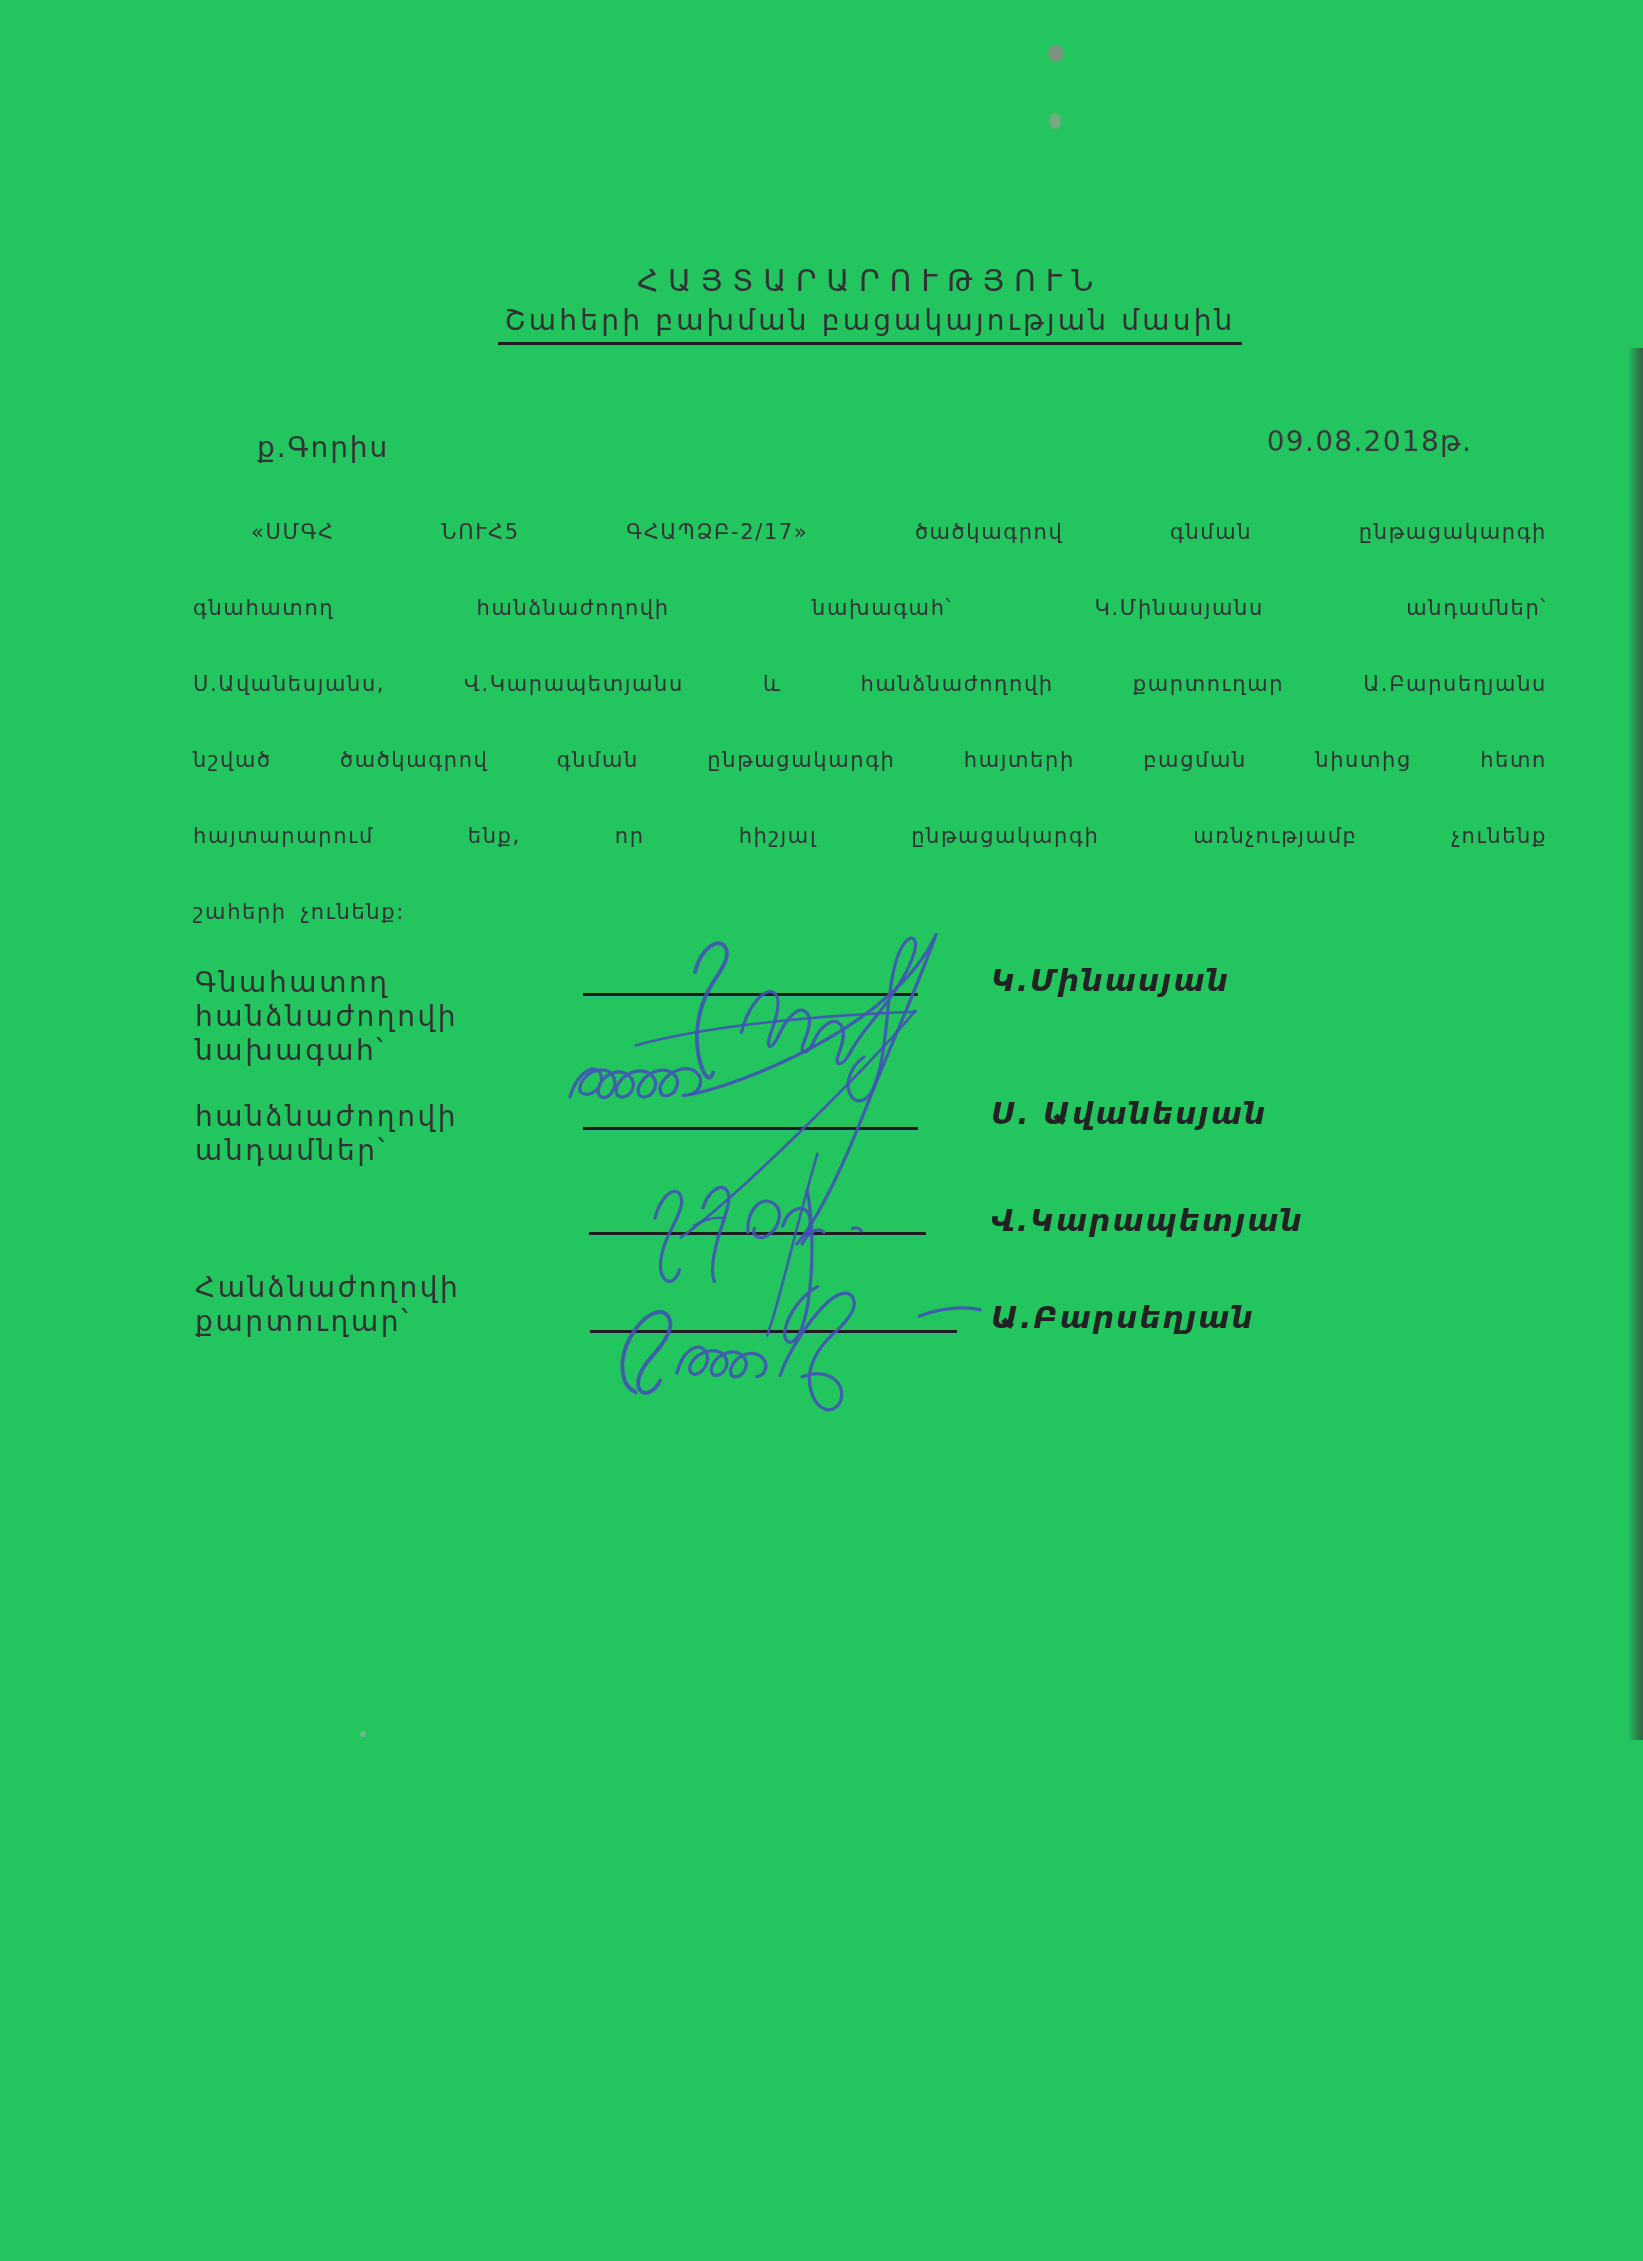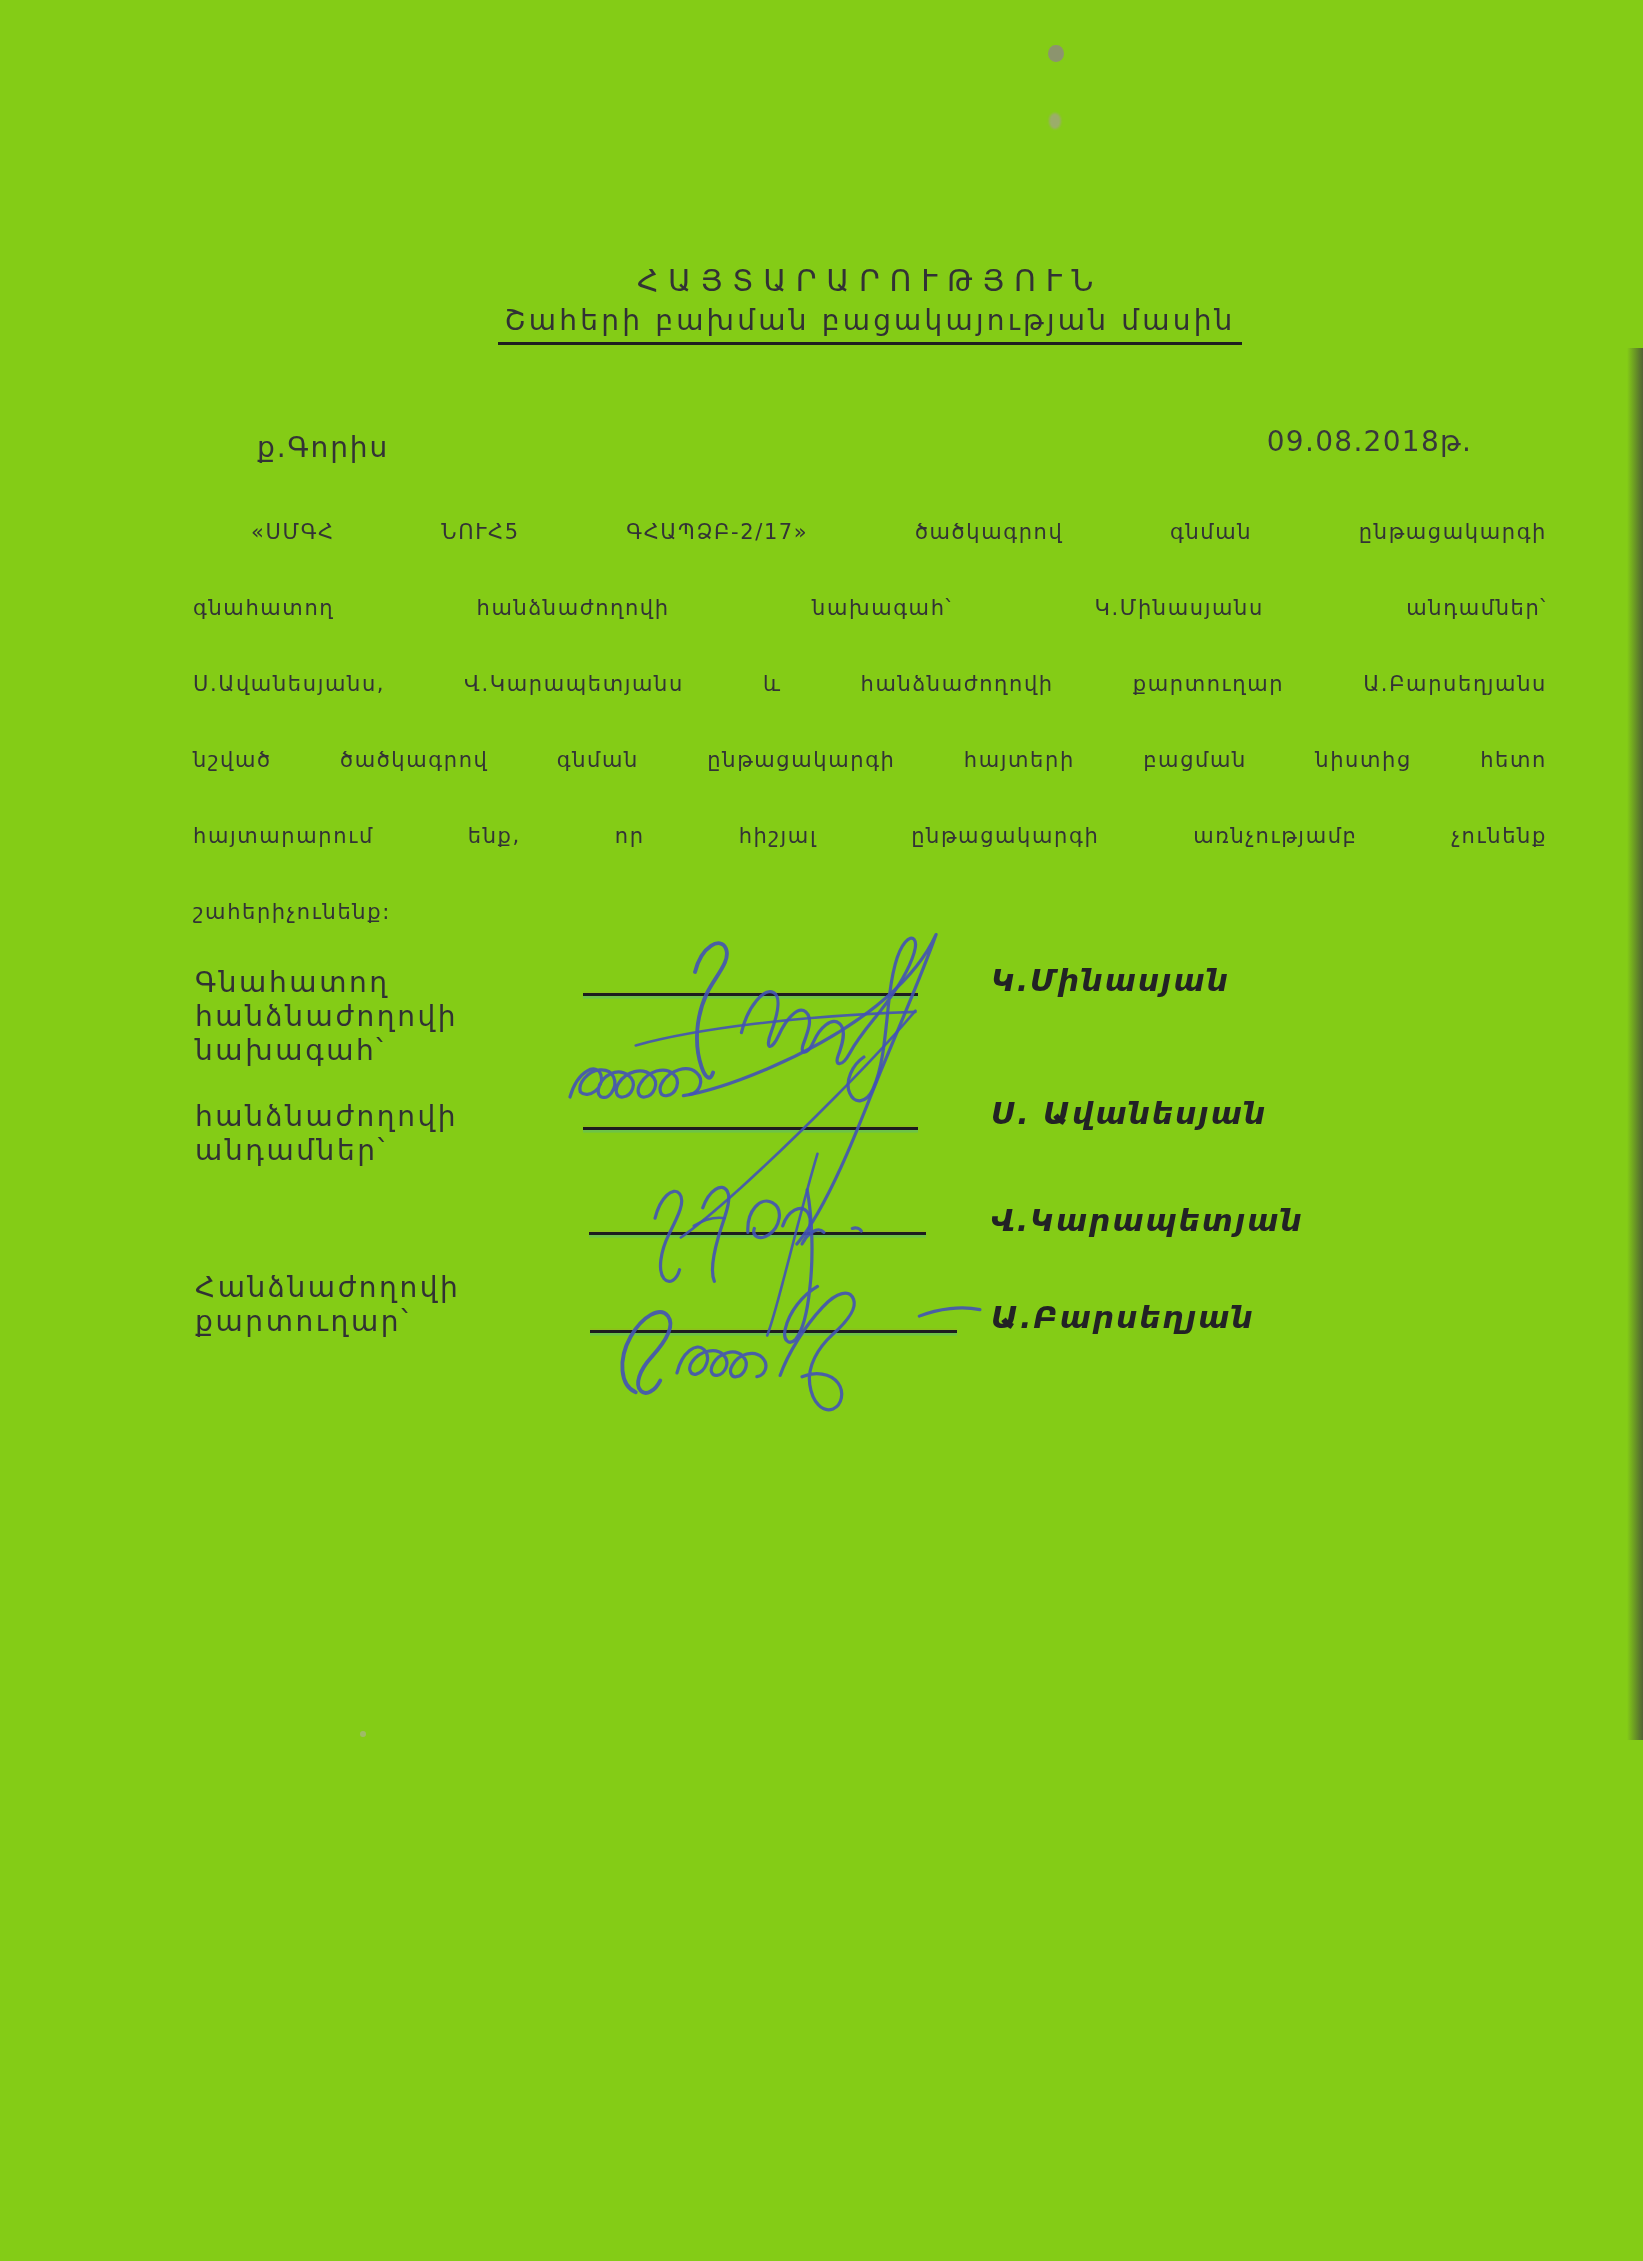--- a/index.html
+++ b/index.html
@@ -36,21 +36,21 @@
   
   .city{position:absolute;left:257px;top:431px;font-size:28px;letter-spacing:1.9px;}
   .date{position:absolute;left:1260px;top:425px;width:219px;text-align:center;font-size:28px;letter-spacing:1.3px;color:#38383b;}
 
   
   .paragraph{position:absolute;left:193px;top:468px;width:1354px;}
   .par-line{
     display:flex;justify-content:space-between;align-items:flex-end;
     height:76px;font-size:21px;letter-spacing:1.6px;color:#333336;
   }
-  .par-line.start{justify-content:flex-start;}
+  .par-line.start{justify-content:flex-start;gap:14px;}
   .par-line.indent{padding-left:58px;}
   .par-line .w{display:inline-block;white-space:nowrap;}
 
   
   .sig-label{
     position:absolute;left:195px;font-size:28px;letter-spacing:2.6px;
     line-height:34px;color:#313134;
   }
   .lab1{top:966px;}
   .lab2{top:1100px;}
@@ -73,21 +73,21 @@
   .name2{top:1096px;}
   .name3{top:1203px;}
   .name4{top:1300px;}
 
   .ink{position:absolute;left:0;top:0;pointer-events:none;}
   .ink path{fill:none;stroke-linecap:round;stroke-linejoin:round;opacity:.9;}
 </style>
 </head>
 <body>
 
-<div class="page" style="background: #84cc16; color: rgb(51, 51, 54);">
+<div class="page" style="background: #22c55e; color: rgb(51, 51, 54);">
 
   <div class="edge-shadow"></div>
   <div class="speck sp1"></div>
   <div class="speck sp2"></div>
   <div class="speck sp3"></div>
 
   <h1 class="title">ՀԱՅՏԱՐԱՐՈՒԹՅՈՒՆ</h1>
 
   <div class="subtitle-wrap">
     <span class="subtitle">Շահերի բախման բացակայության մասին</span>

